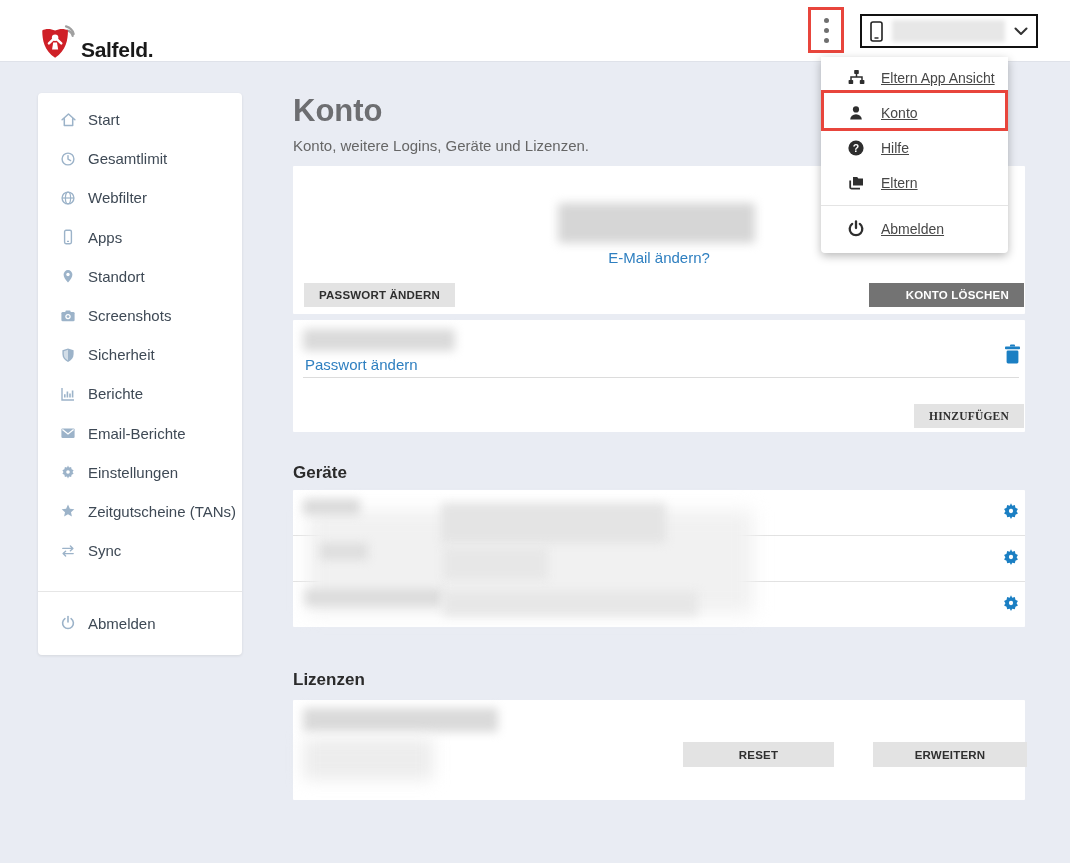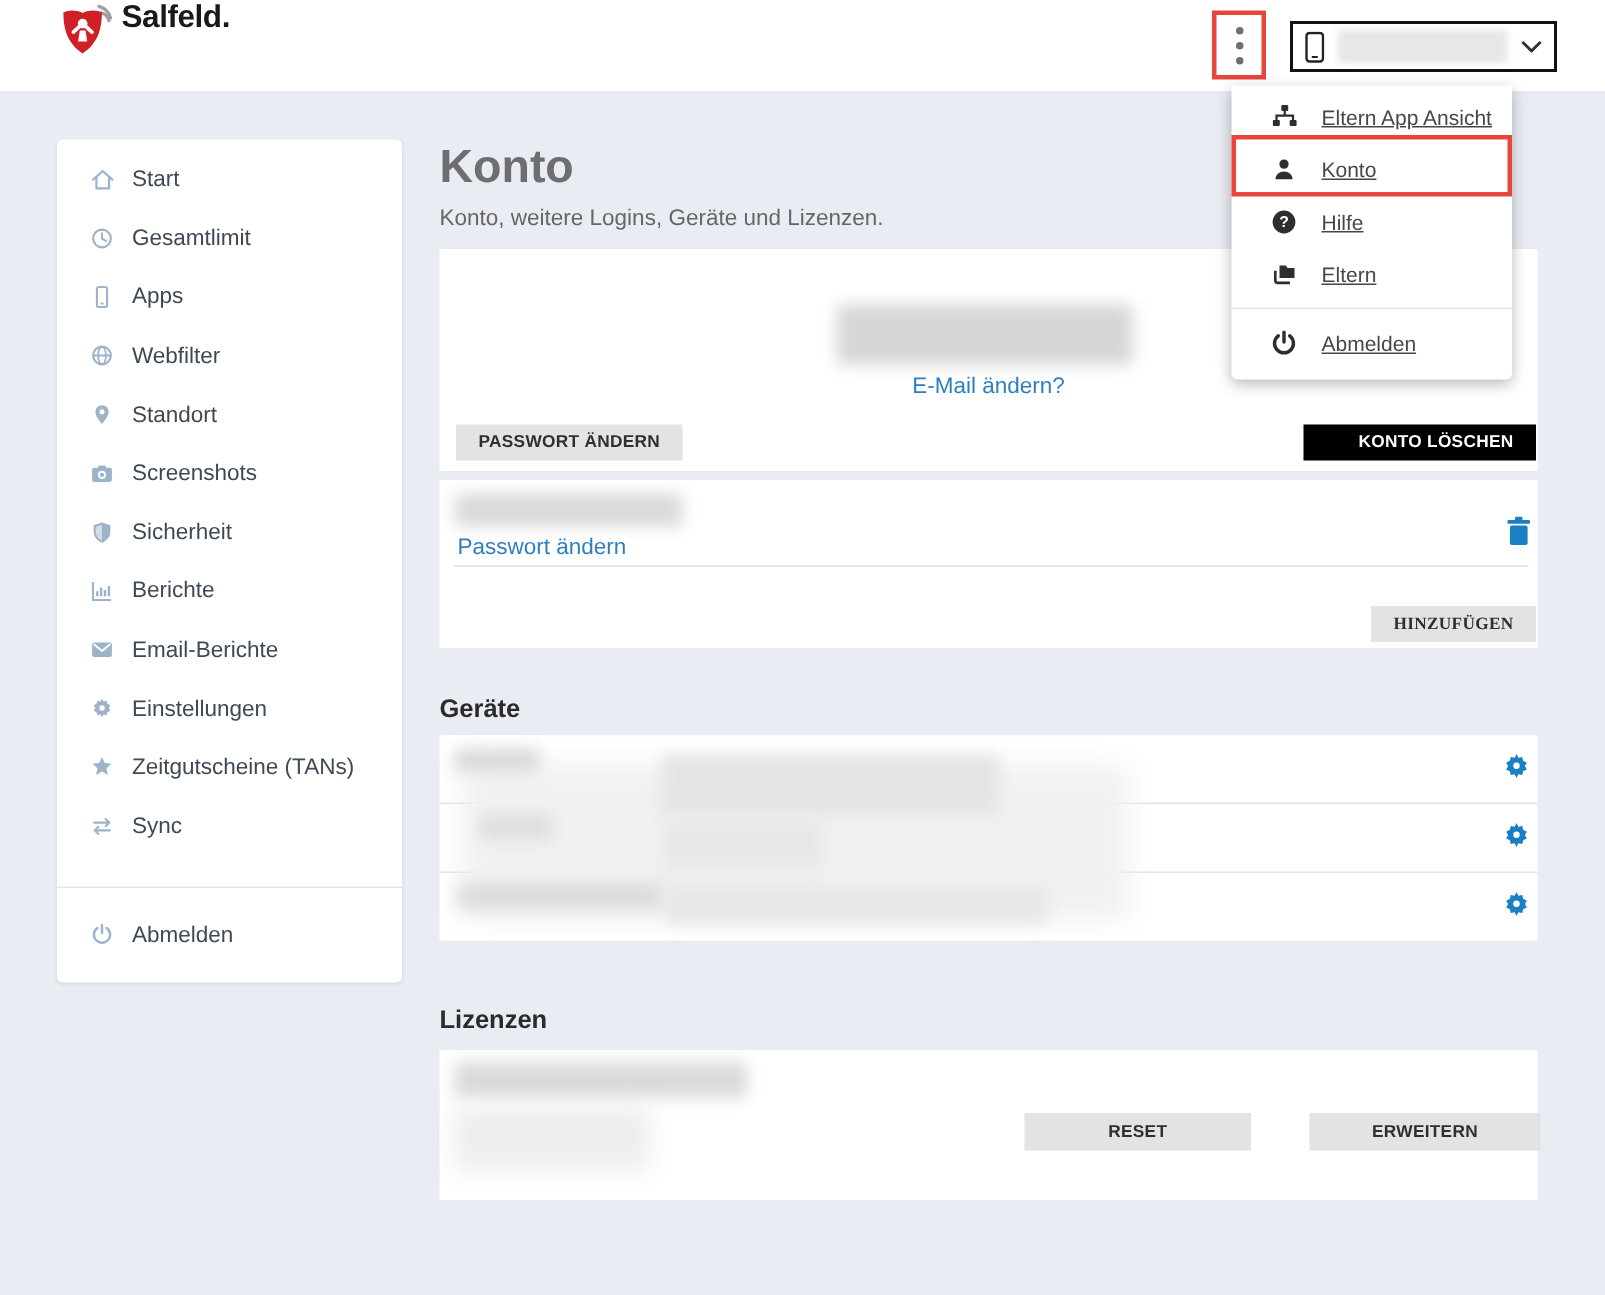--- a/index.html
+++ b/index.html
@@ -9,21 +9,21 @@
     background:#e9ecf3;
     position:relative;
     overflow:hidden;
     color:#333;
   }
   
   .topbar {
     position:absolute; top:0; left:0; width:1070px; height:62px;
     background:#ffffff; border-bottom:1px solid #dfe2e9; z-index:10;
   }
-  .logo { position:absolute; left:38px; top:0; height:62px; display:flex; align-items:flex-start; gap:5px; }
+  .logo { position:absolute; left:38px; top:0; height:62px; display:flex; align-items:flex-end; gap:5px; }
   .logo-text { font-size:21px; font-weight:800; color:#191919; letter-spacing:-0.3px; }
   .kebab-box {
     position:absolute; left:808px; top:7px; width:36px; height:46px;
     border:3px solid #e8453c; z-index:80; background:transparent;
     display:flex; flex-direction:column; align-items:center; justify-content:center; gap:5px;
     cursor:pointer;
   }
   .kebab-dot { width:5px; height:5px; border-radius:50%; background:#6f6f6f; }
   .device-select {
     position:absolute; left:860px; top:14px; width:178px; height:34px;
@@ -43,21 +43,21 @@
     padding-left:24px; cursor:pointer; color:#474747; font-size:14px;text-decoration:underline;
   }
   .menu-item .mi-icon { width:22px; display:flex; justify-content:center; }
   .menu-divider { border-top:1px solid #e4e4e4; margin:5px 0; }
   .konto-hl {
     position:absolute; left:821px; top:90px; width:187px; height:41px;
     border:3px solid #e8453c; z-index:80; pointer-events:none;
   }
   
   .sidebar {
-    position:absolute; left:38px; top:93px; width:230px; z-index:5;
+    position:absolute; left:38px; top:93px; width:204px; z-index:5;
     background:#fff; border-radius:4px; box-shadow:0 1px 3px rgba(0,0,0,.09);
   }
   .side-main { padding:7px 0 21px 0; }
   .side-foot { border-top:1px solid #e6e6e6; padding:12px 0 13px 0; }
   .side-item {
     height:39.2px; display:flex; align-items:center; gap:11px;
     padding-left:21px; font-size:15px; color:#3e4955; cursor:pointer; text-decoration:none;
   }
   .side-foot .side-item { height:38px; }
   .si { width:18px; display:flex; justify-content:center; }
@@ -79,21 +79,21 @@
   .email-blur { left:265px; top:37px; width:197px; height:40px; background:#d6d6d6; }
   .center-link { position:absolute; top:83px; left:0; width:100%; text-align:center; }
   a.link { color:#2e7fc0; font-size:15px; text-decoration:none; cursor:pointer; }
   .btn {
     display:inline-flex; align-items:center; justify-content:center;
     background:#e3e3e3; color:#2f2f2f; border:none; cursor:pointer;
     font-family:"Liberation Sans", sans-serif;
     font-size:11.5px; font-weight:700; letter-spacing:.2px;
     height:24px; padding:0 15px;
   }
-  .btn.orange { background:#000000; color:#fff;padding-left:37px; }
+  .btn.orange { background:#737373; color:#fff;padding-left:37px; }
   .btn-pw { position:absolute; left:11px; bottom:7px; }
   .btn-del { position:absolute; right:1px; bottom:7px; }
   .login-name-blur { left:10px; top:9px; width:152px; height:22px; }
   .login-link { position:absolute; left:12px; top:36px; }
   .trash-btn { position:absolute; right:4px; top:24px; cursor:pointer; }
   .login-divider { position:absolute; left:10px; right:6px; top:57px; border-top:1px solid #dcdcdc; }
   .btn-add { position:absolute; right:1px; bottom:4px;font-family:Liberation Serif, serif; }
   .dev-rows { display:flex; flex-direction:column; height:100%; }
   .dev-row { flex:1; display:flex; align-items:center; position:relative; }
   .dev-row + .dev-row { border-top:1px solid #e2e2e2; }
@@ -209,35 +209,35 @@
         <svg width="16" height="16" viewBox="0 0 16 16">
             <circle cx="8" cy="8" r="5.9" stroke="#9cb3c9" stroke-width="1.4" fill="none"></circle>
             <path d="M8 4.6 V8 L10.6 9.6" stroke="#9cb3c9" stroke-width="1.4" fill="none" stroke-linecap="round"></path>
           </svg>
       </span>
       <span>Gesamtlimit</span>
     </a>
     <a class="side-item">
       <span class="si">
         <svg width="16" height="16" viewBox="0 0 16 16">
-            <rect x="4.6" y="1.3" width="6.8" height="13.4" rx="1.4" stroke="#9cb3c9" stroke-width="1.4" fill="none"></rect>
-            <path d="M7 12.4 h2" stroke="#9cb3c9" stroke-width="1.2"></path>
-          </svg>
-      </span>
-      <span>Apps</span>
-    </a>
-    <a class="side-item">
-      <span class="si">
-        <svg width="16" height="16" viewBox="0 0 16 16">
             <circle cx="8" cy="8" r="5.9" stroke="#9cb3c9" stroke-width="1.4" fill="none"></circle>
             <ellipse cx="8" cy="8" rx="2.6" ry="5.9" stroke="#9cb3c9" stroke-width="1.2" fill="none"></ellipse>
             <path d="M2.2 8 H13.8" stroke="#9cb3c9" stroke-width="1.2"></path>
           </svg>
       </span>
       <span>Webfilter</span>
+    </a>
+    <a class="side-item">
+      <span class="si">
+        <svg width="16" height="16" viewBox="0 0 16 16">
+            <rect x="4.6" y="1.3" width="6.8" height="13.4" rx="1.4" stroke="#9cb3c9" stroke-width="1.4" fill="none"></rect>
+            <path d="M7 12.4 h2" stroke="#9cb3c9" stroke-width="1.2"></path>
+          </svg>
+      </span>
+      <span>Apps</span>
     </a>
     <a class="side-item">
       <span class="si">
         <svg width="16" height="16" viewBox="0 0 16 16">
             <path d="M8 14.6 C5.1 11.2 3.6 8.9 3.6 6.5 a4.4 4.4 0 0 1 8.8 0 C12.4 8.9 10.9 11.2 8 14.6 Z" fill="#9cb3c9"></path>
             <circle cx="8" cy="6.5" r="1.7" fill="#fff"></circle>
           </svg>
       </span>
       <span>Standort</span>
     </a>

